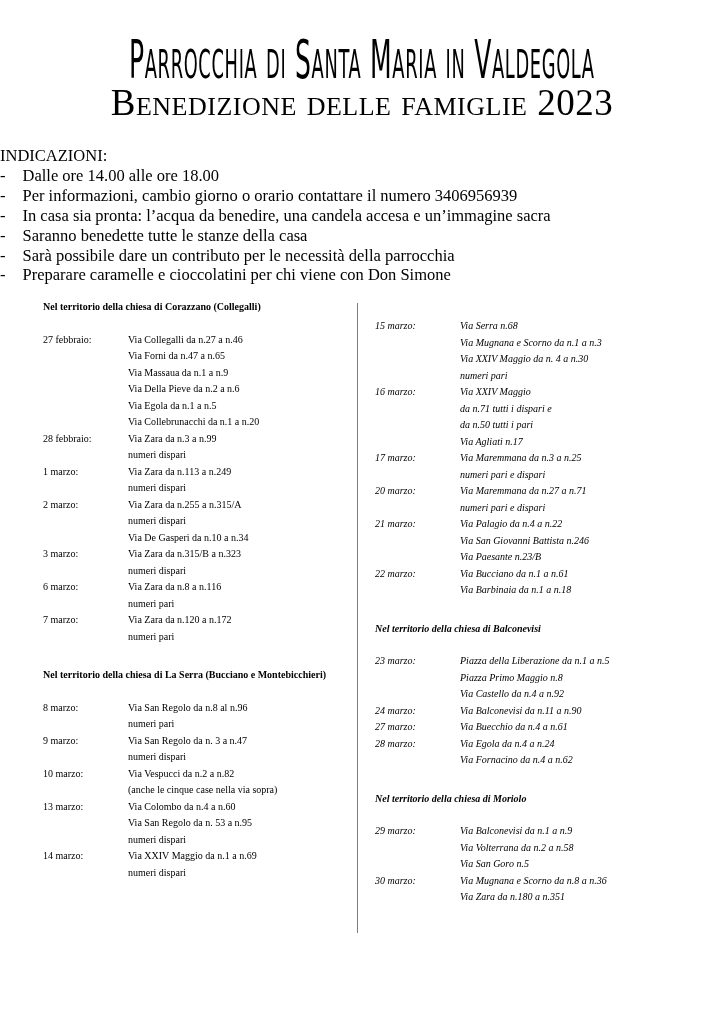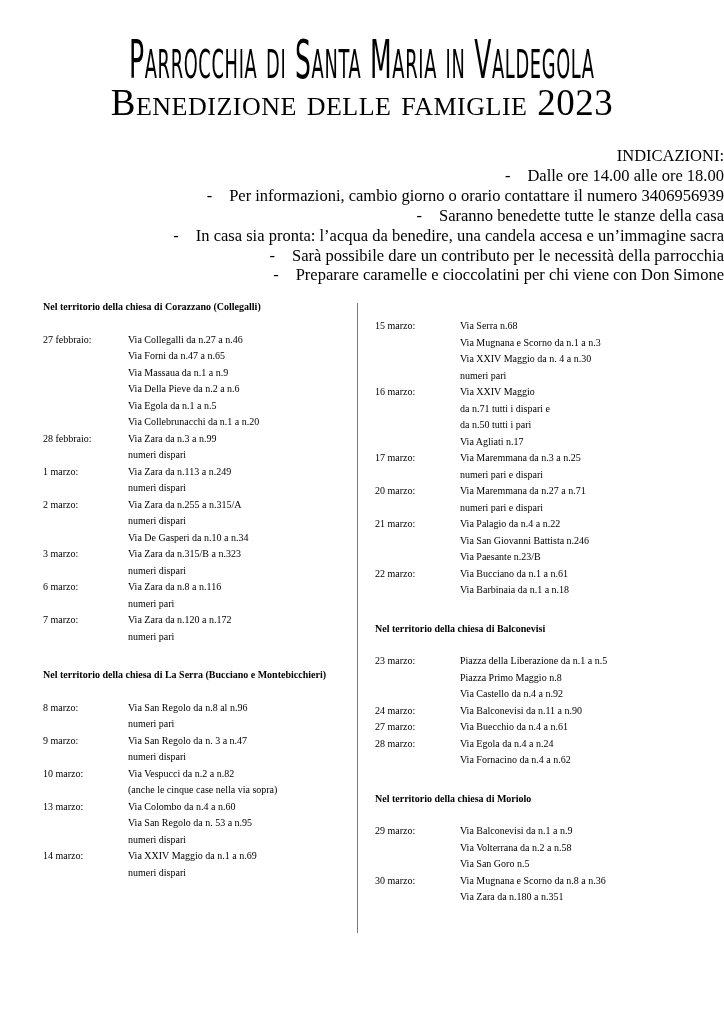--- a/index.html
+++ b/index.html
@@ -21,26 +21,26 @@
     transform: scale(0.66, 1.42); transform-origin: 50% 30%;
   }
   .subtitle {
     position: absolute; top: 82px; left: 0; width: 724px;
     text-align: center; margin: 0; font-weight: 400;
     font-variant: small-caps; font-size: 37px; line-height: 42px;
     letter-spacing: 0.5px;
   }
   .indications {
     position: absolute; top: 146px; left: 0; width: 724px;
-    text-align: right; font-size: 16.5px; line-height: 19.9px;
+    text-align: left; font-size: 16.5px; line-height: 19.9px;
   }
   .ind-line .ind-dash { display: inline-block; margin-right: 17px; }
   .col { position: absolute; font-size: 10px; line-height: 16.5px; }
   .col-left  { left: 43px;  top: 299px; width: 314px; }
-  .col-right { left: 375px; top: 318px; width: 340px; }
+  .col-right { left: 375px; top: 318px; width: 340px; font-style: italic; }
   .divider {
     position: absolute; left: 357px; top: 303px;
     width: 1px; height: 630px; background: #7d7d7d;
   }
   .sec-header { font-weight: 700; margin-bottom: 16px; }
   .section + .section { margin-top: 22px; }
   .row { display: flex; }
   .date { width: 85px; flex: 0 0 85px; white-space: nowrap; }
   .lines { flex: 1 1 auto; }
   .line { white-space: nowrap; }
@@ -54,22 +54,22 @@
     <span class="title-inner">Parrocchia di Santa Maria in Valdegola</span>
   </h1>
 
   <h2 class="subtitle">Benedizione delle famiglie 2023</h2>
 
   <div class="indications">
     <div class="ind-heading">INDICAZIONI:</div>
     <div>
         <div class="ind-line"><span class="ind-dash">-</span><span class="ind-text">Dalle ore 14.00 alle ore 18.00</span></div>
         <div class="ind-line"><span class="ind-dash">-</span><span class="ind-text">Per informazioni, cambio giorno o orario contattare il numero 3406956939</span></div>
+        <div class="ind-line"><span class="ind-dash">-</span><span class="ind-text">In casa sia pronta: l’acqua da benedire, una candela accesa e un’immagine sacra</span></div>
         <div class="ind-line"><span class="ind-dash">-</span><span class="ind-text">Saranno benedette tutte le stanze della casa</span></div>
-        <div class="ind-line"><span class="ind-dash">-</span><span class="ind-text">In casa sia pronta: l’acqua da benedire, una candela accesa e un’immagine sacra</span></div>
         <div class="ind-line"><span class="ind-dash">-</span><span class="ind-text">Sarà possibile dare un contributo per le necessità della parrocchia</span></div>
         <div class="ind-line"><span class="ind-dash">-</span><span class="ind-text">Preparare caramelle e cioccolatini per chi viene con Don Simone</span></div>
       </div>
   </div>
 
   <div class="col col-left">
       <div class="section">
         <div class="sec-header">Nel territorio della chiesa di Corazzano (Collegalli)</div>
         <div class="row">
           <div class="date">27 febbraio:</div>

